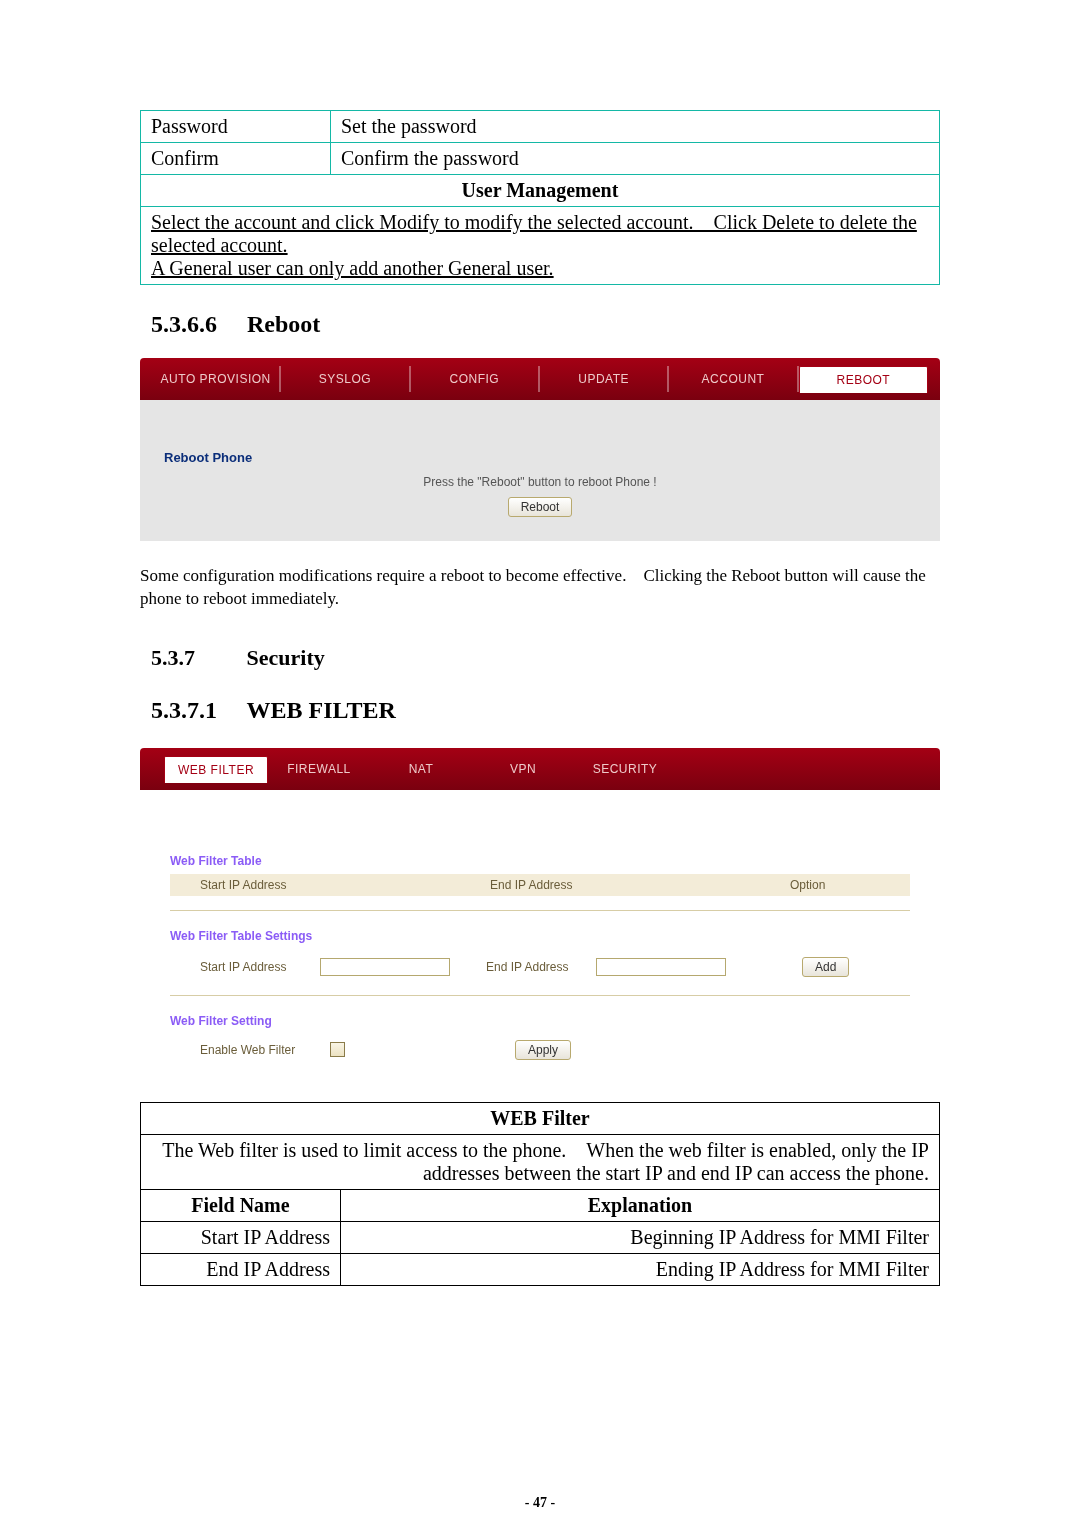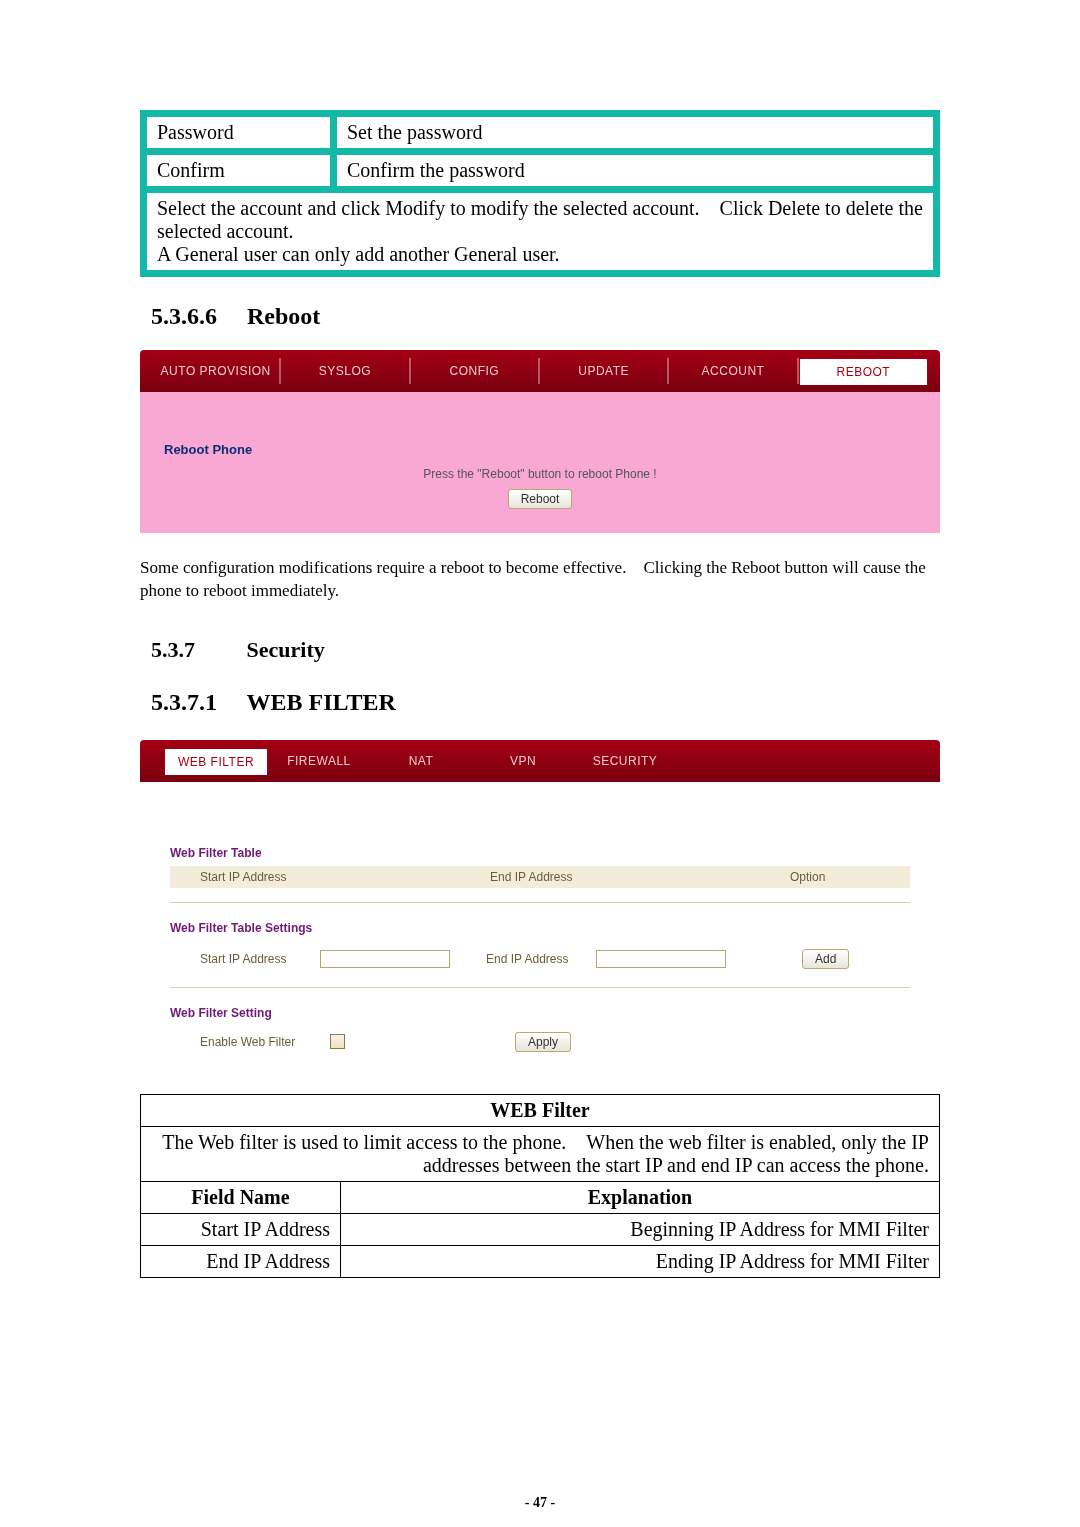--- a/index.html
+++ b/index.html
@@ -18,21 +18,21 @@
   }
 
   
   .doc-table {
     width: 100%;
     border-collapse: collapse;
     table-layout: fixed;
     font-size: 20px;
   }
   .doc-table th, .doc-table td {
-    border: 7px solid #14b8a6;
+    border: 1px solid #14b8a6;
     padding: 4px 10px;
     text-align: left;
     vertical-align: top;
     font-weight: normal;
     margin-top: 37px;
   }
   .doc-table .col-a { width: 190px; }
   .doc-table .hdr-center {
     text-align: center;
     font-weight: bold;
@@ -90,21 +90,21 @@
   }
   .tab.active {
     background: #fff;
     color: #a40014;
     border: 1px solid #a40014;
     border-bottom: none;
     border-radius: 2px 2px 0 0;
     margin-bottom: -1px;
   }
   .reboot-body {
-    background: #f9a8d4;
+    background: #e5e5e5;
     padding: 50px 24px 24px 24px;
   }
   .reboot-body .title {
     color: #0b2e7a;
     font-weight: bold;
     font-size: 13px;
     margin-bottom: 10px;
   }
   .reboot-body .hint {
     text-align: center;
@@ -136,21 +136,21 @@
     align-items: stretch;
     background: linear-gradient(#a40014, #7a000f);
     padding: 8px 24px 8px 24px;
     border-top-left-radius: 4px;
     border-top-right-radius: 4px;
   }
   .tabstrip2 .tab { flex: 0 0 auto; width: 102px; }
   .tabstrip2 .spacer { flex: 1; }
   .filter-body { padding: 46px 30px 20px 30px; }
   .section-title {
-    color: #701a75;
+    color: #8b5cf6;
     font-weight: bold;
     font-size: 12px;
     margin: 18px 0 6px 0;
   }
   .wf-hdr {
     display: flex;
     background: #f3ecd8;
     color: #6a5d3a;
     font-size: 12px;
     padding: 4px 0 4px 30px;
@@ -226,21 +226,24 @@
     <tbody>
         <tr>
       <td>Password</td>
       <td>Set the password</td>
     </tr>
     <tr>
       <td>Confirm</td>
       <td>Confirm the password</td>
     </tr>
     <tr>
-      <td colspan="2" style="white-space: pre-line;">Select the account and click Modify to modify the selected account. Click Delete to delete the selected account.
+      <td colspan="2" class="hdr-center">User Management</td>
+    </tr>
+    <tr>
+      <td colspan="2" style="white-space: pre-line; text-decoration: underline;">Select the account and click Modify to modify the selected account. Click Delete to delete the selected account.
 A General user can only add another General user.</td>
     </tr>
   </tbody>
     </table>
 
   <div class="h3">
     <span class="num">5.3.6.6</span>
     <span>Reboot</span>
   </div>
 

